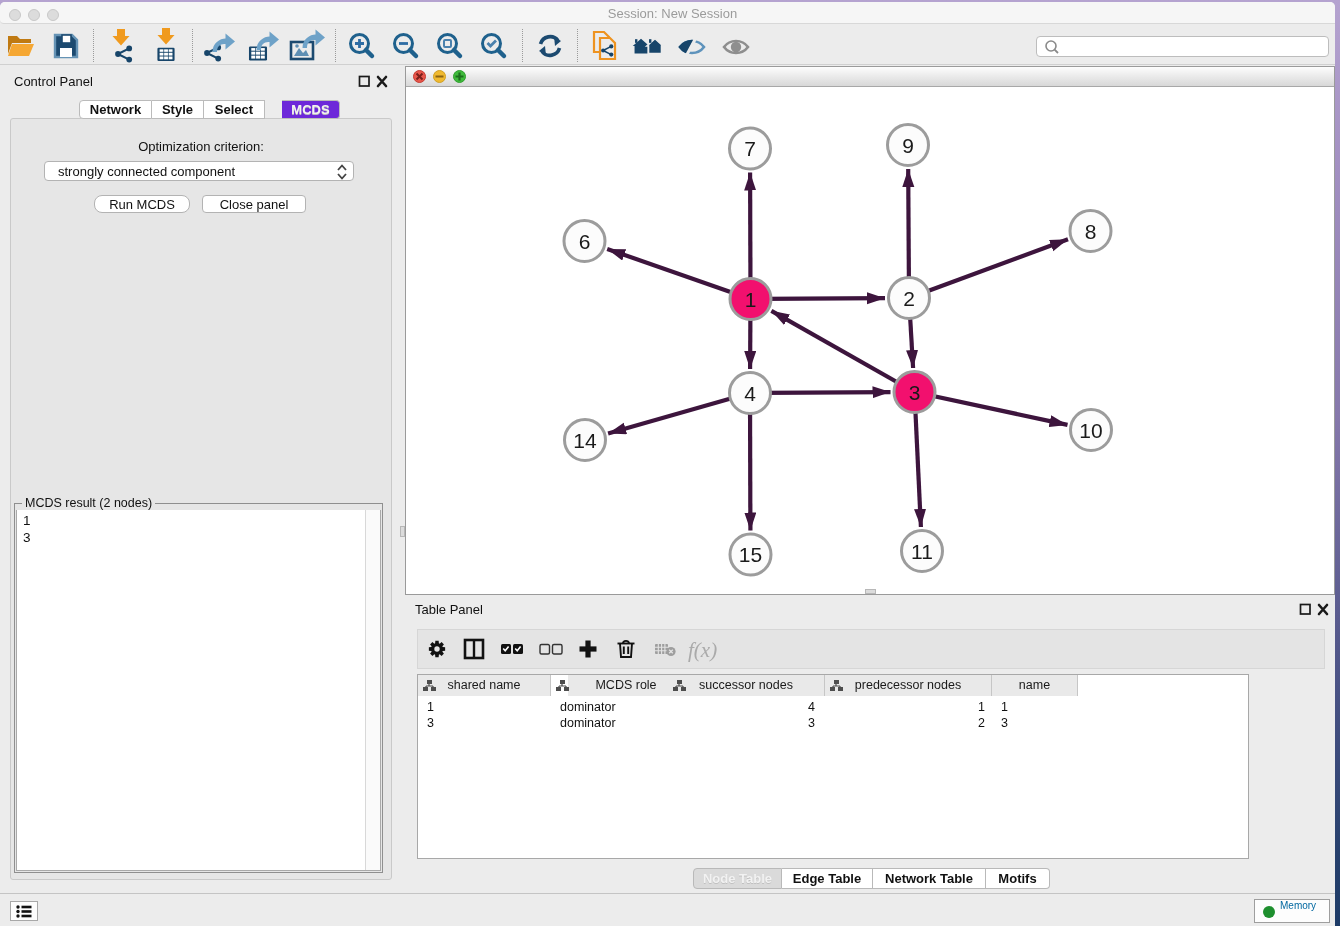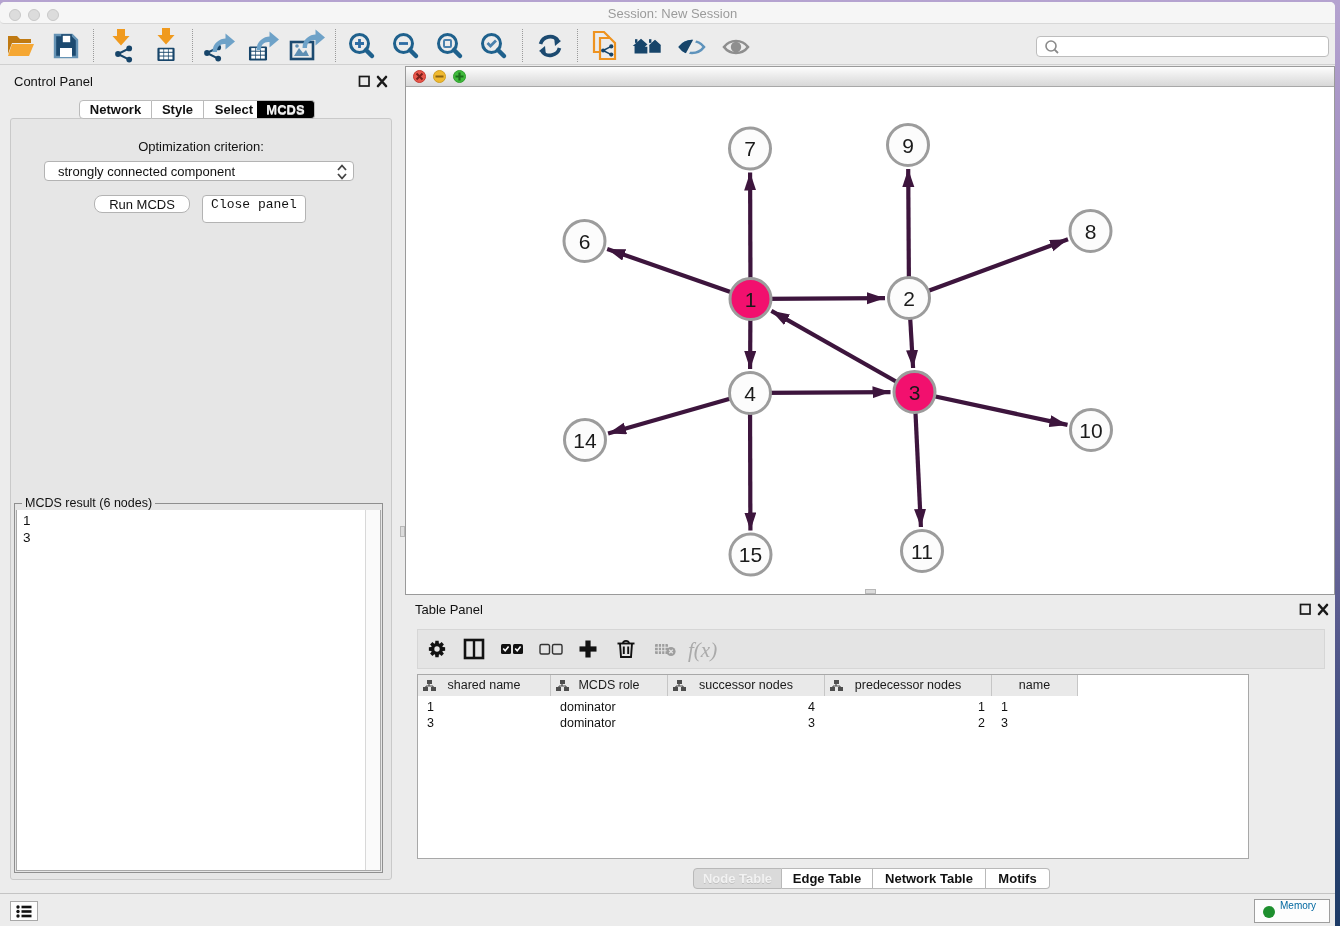--- a/index.html
+++ b/index.html
@@ -212,33 +212,33 @@
   </div>
   <div id="cp-title">Control Panel</div>
   <svg class="panel-ctl" style="left:358px;top:73px;" width="32" height="13" viewBox="0 0 32 13">
     <rect x="1.5" y="1.5" width="9.5" height="9.5" fill="none" stroke="#1a1a1a" stroke-width="1.7"></rect>
     <path d="M20,2 L28,11 M28,2 L20,11" stroke="#1a1a1a" stroke-width="2.6" stroke-linecap="round"></path>
   </svg>
   <div id="cp-inner"></div>
   <div class="cptab" style="left:79px;width:73px;border-radius:4px 0 0 4px;">Network</div>
   <div class="cptab" style="left:152px;width:52px;border-left:none;">Style</div>
   <div class="cptab" style="left:204px;width:61px;border-left:none;">Select</div>
-  <div class="cptab" style="left:257px;width:58px;border-left:none;border-radius:0 4px 4px 0;background:#000000;color:#f2f2f2;text-shadow:0 1px 0 #bdbdbd;">MCDS</div>
+  <div class="cptab" style="left:282px;width:58px;border-left:none;border-radius:0 4px 4px 0;background:#6d28d9;color:#f2f2f2;text-shadow:0 1px 0 #bdbdbd;">MCDS</div>
   <div class="abs" style="left:10px;top:137px;width:382px;text-align:center;font-size:13px;color:#111;">Optimization criterion:</div>
   <div class="abs" style="left:44px;top:159px;width:310px;height:20px;background:#fff;border:1px solid #b3b3b3;border-radius:4px;">
     <div class="abs" style="left:13px;top:2px;font-size:13px;color:#111;">strongly connected component</div>
     <svg class="abs" style="right:5px;top:2px;" width="12" height="16" viewBox="0 0 12 16">
       <path d="M2,6 L6,1.5 L10,6" fill="none" stroke="#444" stroke-width="1.8"></path>
       <path d="M2,10 L6,14.5 L10,10" fill="none" stroke="#444" stroke-width="1.8"></path>
     </svg>
   </div>
   <div class="abs" style="left:94px;top:193px;width:96px;height:18px;background:#fff;border:1px solid #b3b3b3;border-radius:8px;font-size:13px;color:#111;text-align:center;line-height:17px;">Run MCDS</div>
-  <div class="abs" style="left:202px;top:193px;width:104px;height:28px;background:#fff;border:1px solid #b3b3b3;border-radius:4px;font-size:13px;color:#111;text-align:center;line-height:17px;font-family:Liberation Mono, monospace;">Close panel</div>
+  <div class="abs" style="left:202px;top:193px;width:104px;height:18px;background:#fff;border:1px solid #b3b3b3;border-radius:4px;font-size:13px;color:#111;text-align:center;line-height:17px;">Close panel</div>
   <div class="abs" style="left:14px;top:501px;width:369px;height:370px;border:1px solid #8f8f8f;">
-    <div class="abs" style="left:7px;top:-8px;background:#e6e6e6;padding:0 3px;font-size:12.5px;color:#111;">MCDS result (6 nodes)</div>
+    <div class="abs" style="left:7px;top:-8px;background:#e6e6e6;padding:0 3px;font-size:12.5px;color:#111;">MCDS result (2 nodes)</div>
     <div class="abs" style="left:1px;top:6px;width:365px;height:361px;background:#fff;border:1px solid #a9a9a9;border-top:none;">
       <div class="abs" style="left:6px;top:3px;font-size:13.5px;color:#111;line-height:16.5px;">1<br>3</div>
       <div class="abs" style="right:0;top:0;width:15px;height:100%;background:#fafafa;border-left:1px solid #d8d8d8;"></div>
     </div>
   </div>
   <div id="net-win">
     <div id="net-title">
       <div class="mtl" style="left:7px;background:#e8574c;border:1px solid #c43a31;"></div>
       <div class="mtl" style="left:27px;background:#f0b92f;border:1px solid #cfa023;"></div>
       <div class="mtl" style="left:47px;background:#3fba3b;border:1px solid #2f9e2e;"></div>
@@ -346,21 +346,21 @@
         <circle cx="6" cy="2.5" r="4.6"></circle>
         <path d="M4.2,0.7 L7.8,4.3 M7.8,0.7 L4.2,4.3" stroke="#e4e4e4" stroke-width="1.3"></path>
       </g>
       <text x="270" y="27" font-family="Liberation Serif, serif" font-style="italic" font-size="21px" fill="#aaaaaa">f(x)</text>
     </svg>
   </div>
   <div id="tbl">
     <div class="th" style="left:0;width:133px;">
         <div class="thlab">shared name</div>
       </div>
-    <div class="th" style="left:133px;width:117px;text-decoration:underline;">
+    <div class="th" style="left:150px;width:117px;text-decoration:underline;">
         <div class="thlab">MCDS role</div>
       </div>
     <div class="th" style="left:250px;width:157px;text-decoration:underline;">
         <div class="thlab">successor nodes</div>
       </div>
     <div class="th" style="left:407px;width:167px;">
         <div class="thlab">predecessor nodes</div>
       </div>
     <div class="th" style="left:574px;width:86px;">
         <div class="thlab">name</div>

